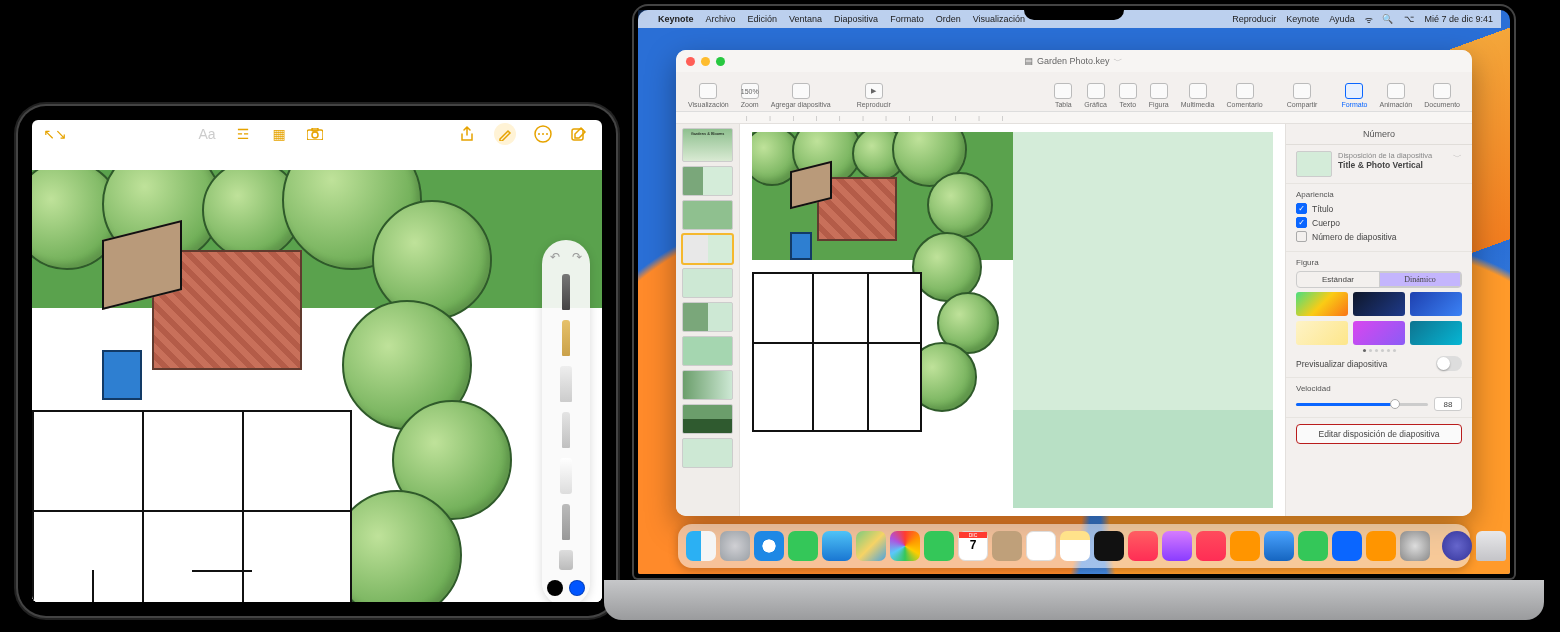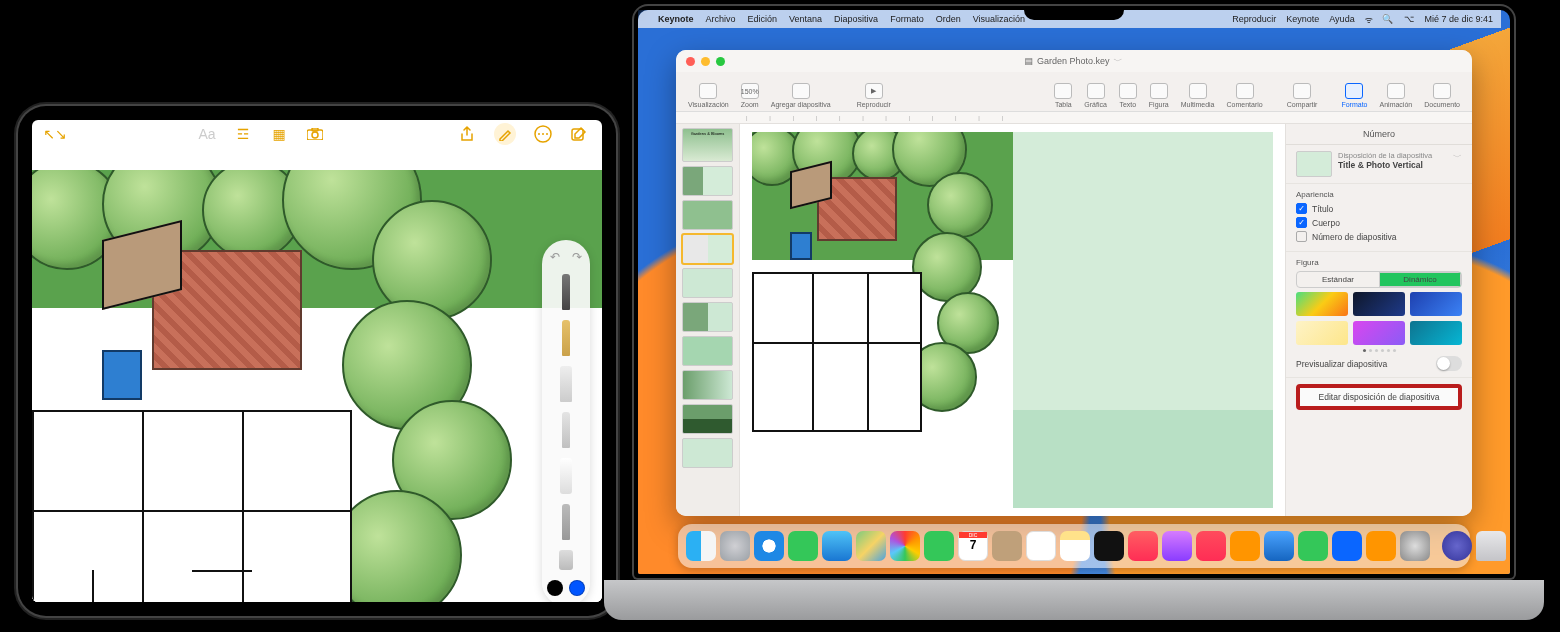--- a/index.html
+++ b/index.html
@@ -89,36 +89,36 @@
   .kn-insp-head { text-align:center; font-size:9px; color:#555; padding:5px 0; border-bottom:1px solid #e0ddd9;}
   .kn-insp-section { padding: 6px 10px; border-bottom:1px solid #e7e4e0;}
   .kn-insp-label { font-size:8px; color:#555; margin-bottom:4px;}
   .kn-layout-row { display:flex; gap:6px; }
   .kn-mini-slide { width:36px; height:26px; background:#d4ecd9; border:1px solid #ccc; border-radius:2px;}
   .kn-check { display:flex; align-items:center; gap:5px; margin: 3px 0; font-size:8.5px;}
   .kn-checkbox { width:11px; height:11px; border:1px solid #aaa; border-radius:2px; display:flex; align-items:center; justify-content:center; font-size:8px; color:#fff;}
   .kn-checkbox.on { background:#0a66ff; border-color:#0a66ff;}
   .kn-seg { display:flex; border:1px solid #ccc; border-radius:4px; overflow:hidden; font-size:8px; margin: 4px 0;}
   .kn-seg div { flex:1; text-align:center; padding:3px 0;}
-  .kn-seg .on { background:#22c55e; box-shadow: 0 0 0 1px #ccc inset;}
+  .kn-seg .on { background:#c4b5fd; box-shadow: 0 0 0 1px #ccc inset; font-family: Liberation Serif, serif;}
   .kn-swatches { display:grid; grid-template-columns: repeat(3, 1fr); gap:5px; margin:4px 0;}
   .kn-sw { height:24px; border-radius:3px;}
   .kn-dots-row { display:flex; justify-content:center; gap:3px; margin:4px 0;}
   .kn-pg-dot { width:3px; height:3px; border-radius:50%; background:#ccc;}
   .kn-pg-dot.on{background:#666;}
   .kn-toggle { width:26px; height:15px; border-radius:8px; background:#ddd; position:relative;}
   .kn-toggle::after{content:""; position:absolute; width:13px; height:13px; border-radius:50%; background:#fff; top:1px; left:1px; box-shadow:0 1px 2px rgba(0,0,0,.3);}
   .kn-row-sb { display:flex; justify-content:space-between; align-items:center;}
   .kn-colorbar { height:14px; background: linear-gradient(90deg,#f5f5f0,#f5f5f0); border:1px solid #ddd; border-radius:3px; position:relative;}
   .kn-colorbar .stop{position:absolute; top:-2px; width:6px; height:18px; background:#fff; border:1px solid #aaa; border-radius:2px;}
   .kn-slider { height:3px; background:#ccc; border-radius:2px; position:relative; flex:1;}
   .kn-slider .fill{position:absolute; left:0; top:0; bottom:0; width:75%; background:#0a66ff; border-radius:2px;}
   .kn-slider .knob{position:absolute; left:75%; top:50%; width:10px; height:10px; border-radius:50%; background:#fff; border:1px solid #aaa; transform:translate(-50%,-50%);}
   .kn-val-box { width:28px; height:14px; border:1px solid #ccc; border-radius:3px; font-size:8px; display:flex; align-items:center; justify-content:center; background:#fff;}
-  .kn-edit-btn { margin: 6px 10px; padding:4px; border:4px solid #b91c1c; border-radius:4px; text-align:center; font-size:8.5px; background:#fafafa;}
+  .kn-edit-btn { margin: 6px 10px; padding:4px; border:1px solid #b91c1c; border-radius:4px; text-align:center; font-size:8.5px; background:#fafafa;}
 </style>
 </head>
 <body>
 
 <div class="ipad">
   <div class="ipad-screen">
 
     <div class="ipad-toolbar">
       <div class="ipad-ticon">↖↘</div>
       <div class="spacer"></div>
@@ -405,20 +405,30 @@
                   <div class="kn-pg-dot"></div>
                   <div class="kn-pg-dot"></div>
                   <div class="kn-pg-dot"></div>
                   <div class="kn-pg-dot"></div>
               </div>
               <div class="kn-row-sb" style="margin-top:4px;">
                 <span style="font-size:8.5px;">Previsualizar diapositiva</span>
                 <div class="kn-toggle"></div>
               </div>
             </div>
+            <div class="kn-insp-section">
+              <div class="kn-insp-label">Velocidad</div>
+              <div class="kn-row-sb" style="gap:6px;">
+                <div class="kn-slider">
+                    <div class="fill"></div>
+                    <div class="knob"></div>
+                  </div>
+                <div class="kn-val-box">88</div>
+              </div>
+            </div>
             <div class="kn-edit-btn">Editar disposición de diapositiva</div>
           </div>
         </div>
       </div>
 
       <div class="dock">
         <div class="dock-icon" style="background:linear-gradient(90deg,#2bb0f3 50%,#f5f5f5 50%);"></div>
         <div class="dock-icon" style="background:radial-gradient(circle,#d0d0d4,#9aa0a6);"></div>
         <div class="dock-icon" style="background:radial-gradient(circle,#fff 30%,#1e88e5 32%);"></div>
         <div class="dock-icon" style="background:#34c759;"></div>

